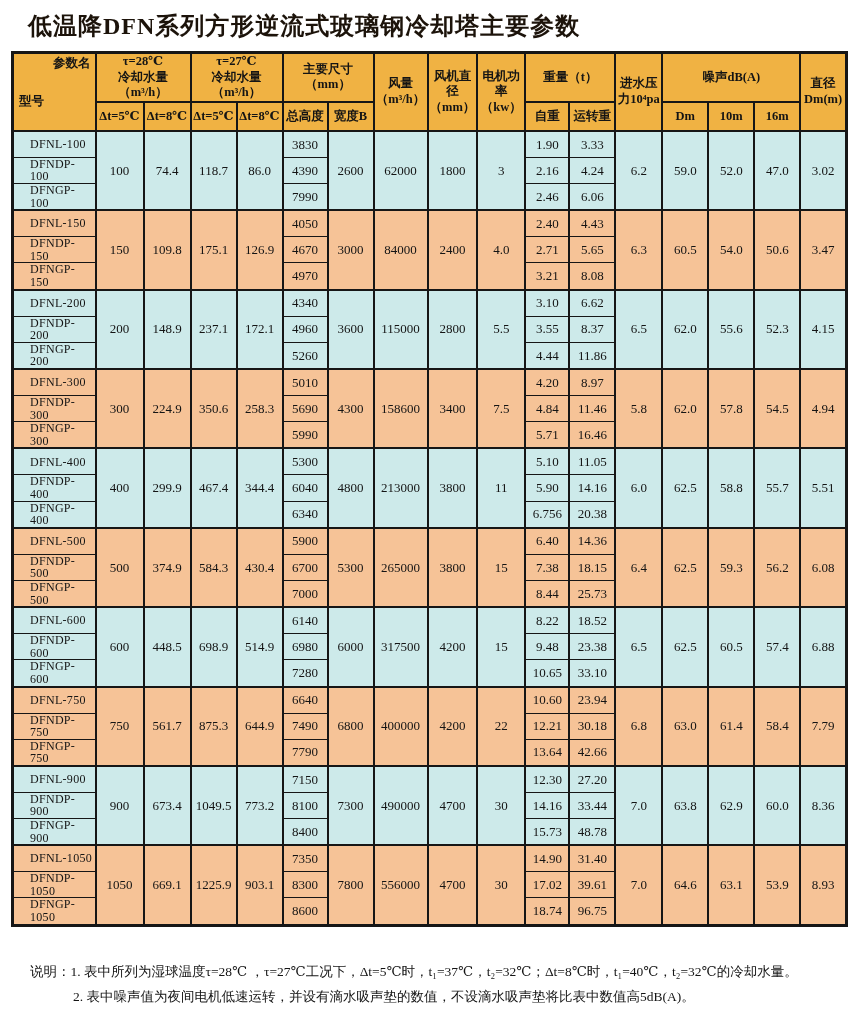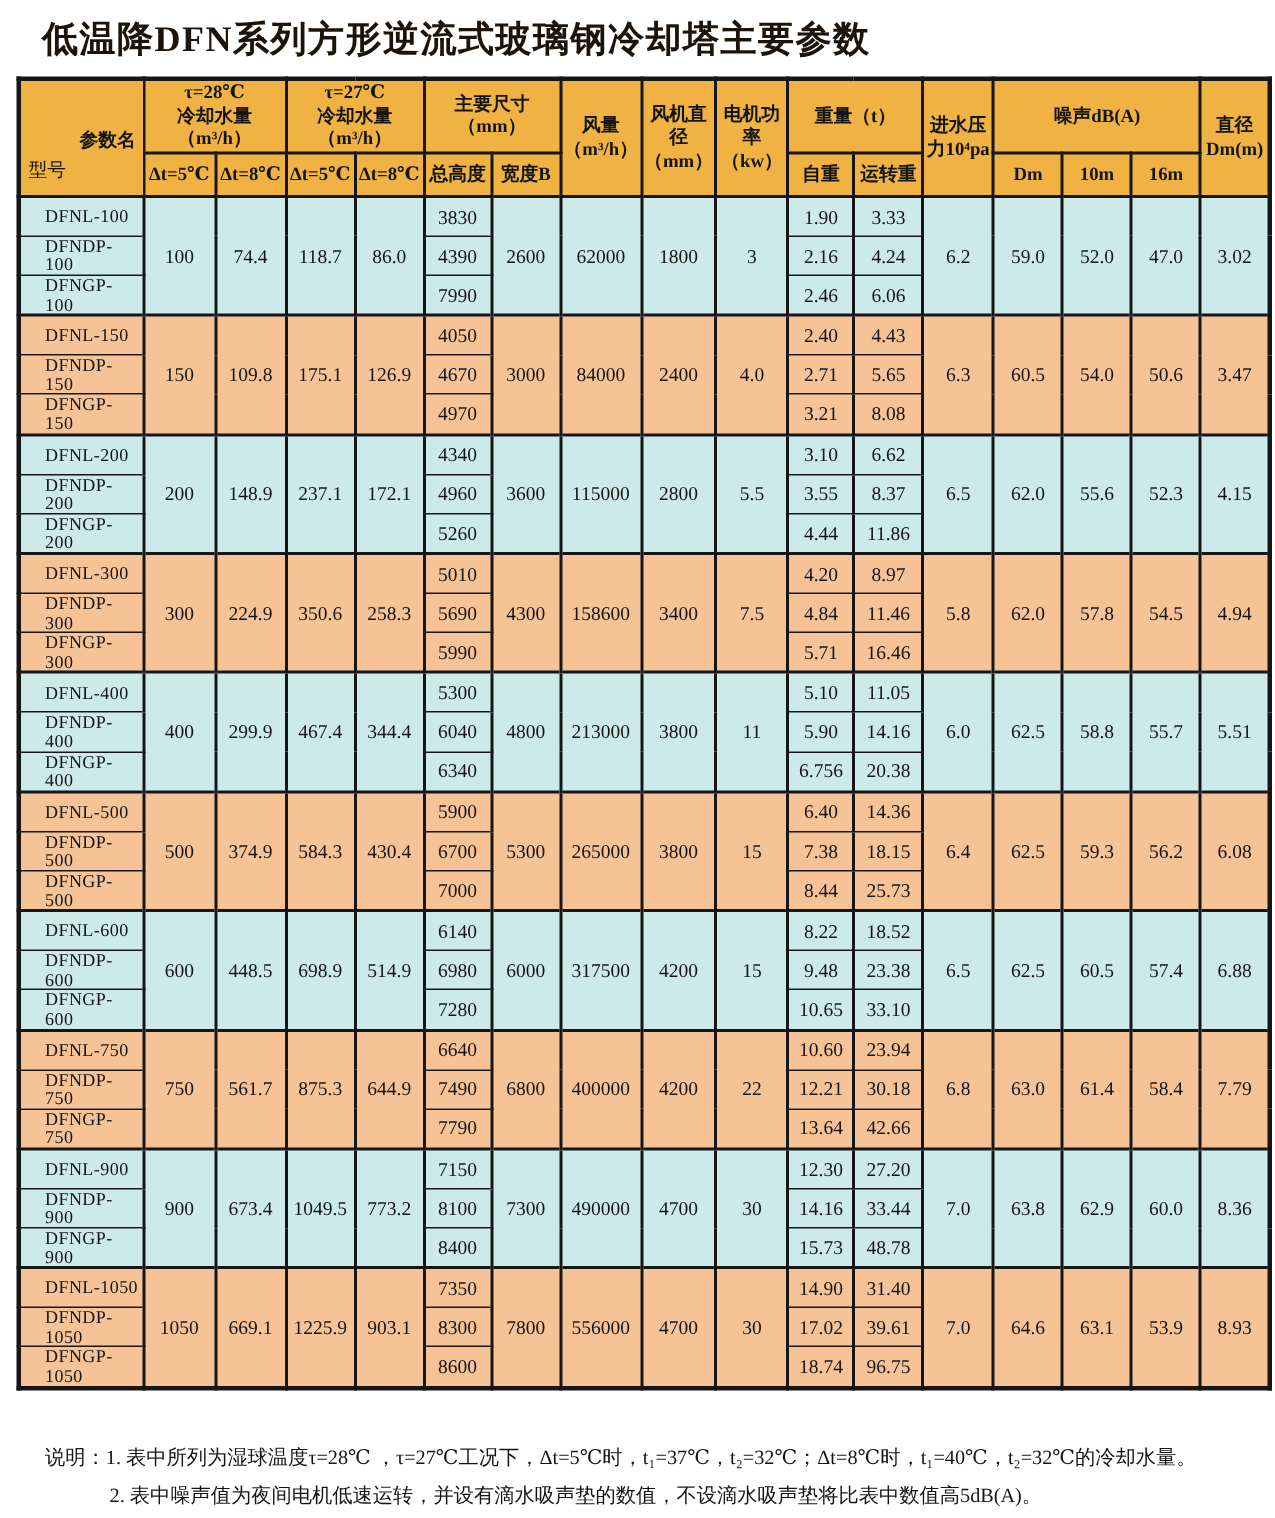--- a/index.html
+++ b/index.html
@@ -52,22 +52,22 @@
     letter-spacing:0.3px;
   }
   thead tr.h1 th{height:41px;}
   thead tr.h2 th{height:27px;}
   .hl{display:block;}
   th.corner{position:relative;padding:0;
     background-image:linear-gradient(to bottom right,
       transparent calc(50% - 1px), var(--bd) calc(50% - 1px),
       var(--bd) calc(50% + 1px), transparent calc(50% + 1px));
   }
-  th.corner .c-top{position:absolute;top:32px;right:4px;font-weight:bold;}
-  th.corner .c-bot{position:absolute;bottom:8px;left:5px;font-weight:normal;}
+  th.corner .c-top{position:absolute;top:2px;right:4px;font-weight:bold;}
+  th.corner .c-bot{position:absolute;bottom:20px;left:5px;font-weight:bold;}
   .notes{margin:32px 0 0 30px;font-size:13.5px;line-height:1.9;color:var(--ink);}
   .note-line{white-space:nowrap;}
   .note-line.indent{margin-left:43px;}
 </style>
 </head>
 <body>
 
 <h1 class="page-title">低温降DFN系列方形逆流式玻璃钢冷却塔主要参数</h1>
 
 <table class="params">

